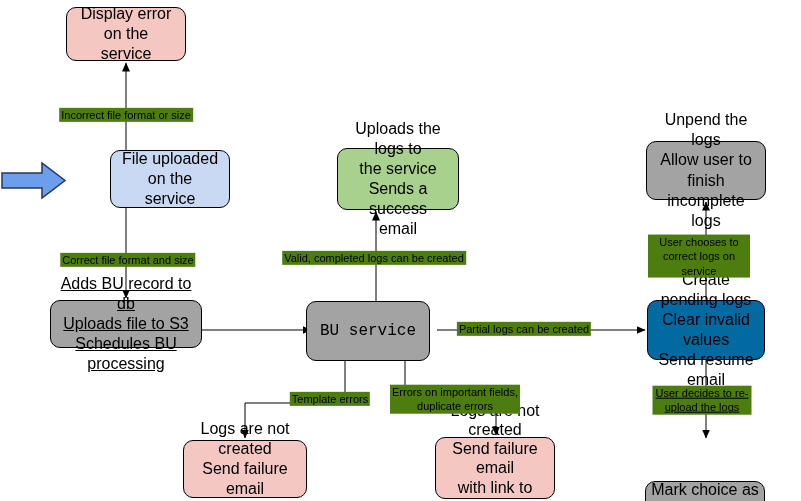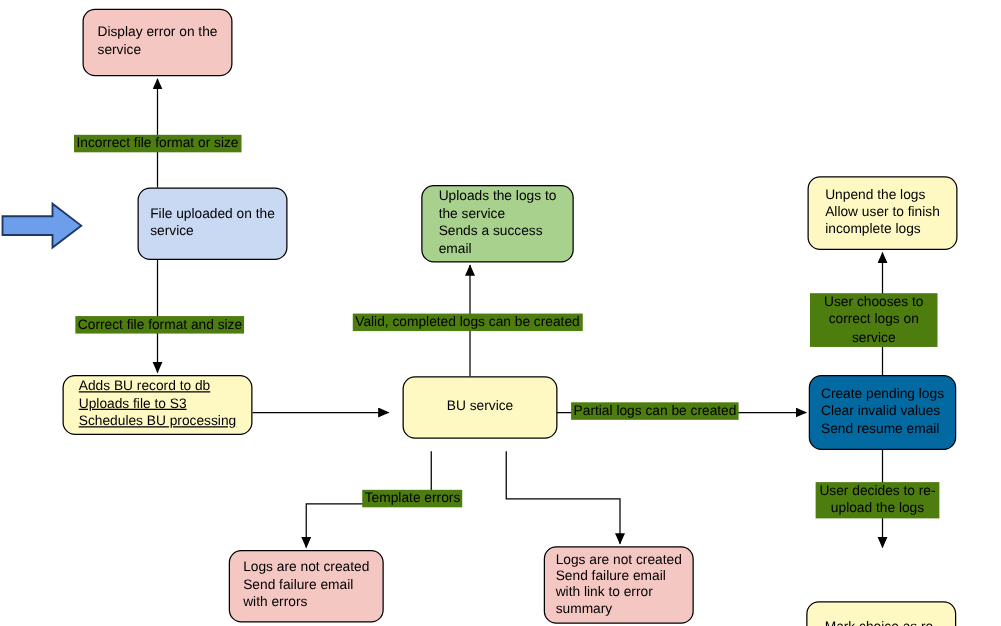--- a/index.html
+++ b/index.html
@@ -22,33 +22,33 @@
     z-index: 1;
   }
   .node {
     position: absolute;
     box-sizing: border-box;
     border: 1.5px solid #000000;
     border-radius: 10px;
     display: flex;
     align-items: center;
     justify-content: center;
-    text-align: left;
-    font-size: 11px;
+    text-align: center;
+    font-size: 16px;
     line-height: 1.26;
     color: #000000;
     white-space: pre-line;
     padding: 2px 4px;
     z-index: 2;
   }
   .node-pink   { background: #f4c7c3; }
   .node-blue   { background: #c9d9f3; margin-left: 44px; }
   .node-green  { background: #a9d18e; }
   .node-yellow { background: #0369a1; }
-  .node-white  { background: #fef9c3; }
+  .node-white  { background: #a3a3a3; }
   .edge-label {
     position: absolute;
     transform: translate(-50%, -50%);
     background: #4d7c0f;
     color: #000000;
     font-size: 11px;
     line-height: 1.3;
     text-align: center;
     white-space: pre-line;
     padding: 0 2px;
@@ -91,21 +91,21 @@
   <div class="node node-pink" style="left:66px; top:7px; width:120px; height:54px;">Display error on the
 service</div>
 
   <div class="node node-blue" style="left:66px; top:150px; width:120px; height:58px;">File uploaded on the
 service</div>
 
   <div class="node node-white" style="left:50px; top:300px; width:152px; height:48px;text-decoration:underline;">Adds BU record to db
 Uploads file to S3
 Schedules BU processing</div>
 
-  <div class="node node-white" style="left:322px; top:301px; width:124px; height:50px;">BU service</div>
+  <div class="node node-white" style="left:306px; top:301px; width:124px; height:60px;font-family:Liberation Mono, monospace;">BU service</div>
 
   <div class="node node-green" style="left:315px; top:148px; width:122px; height:62px;margin-left:22px;">Uploads the logs to
 the service
 Sends a success
 email</div>
 
   <div class="node node-pink" style="left:183px; top:440px; width:124px; height:58px;">Logs are not created
 Send failure email
 with errors</div>
 
@@ -128,18 +128,20 @@
   <div class="edge-label" style="left:126px; top:115px;">Incorrect file format or size</div>
 
   <div class="edge-label" style="left:374px; top:258px;">Valid, completed logs can be created</div>
 
   <div class="edge-label" style="left:128px; top:260px;">Correct file format and size</div>
 
   <div class="edge-label" style="left:524px; top:329px;">Partial logs can be created</div>
 
   <div class="edge-label" style="left:330px; top:399px;text-align:center;">Template errors</div>
 
+  <div class="edge-label" style="left:455px; top:399px;">Errors on important fields,
+duplicate errors</div>
 
   <div class="edge-label" style="left:699px; top:256px;">User chooses to correct logs on service</div>
 
-  <div class="edge-label" style="left:702px; top:400px;">User decides to re-upload the logs</div>
+  <div class="edge-label" style="left:702px; top:400px;text-decoration:underline;">User decides to re-upload the logs</div>
 
 </div>
 
 </body></html>

